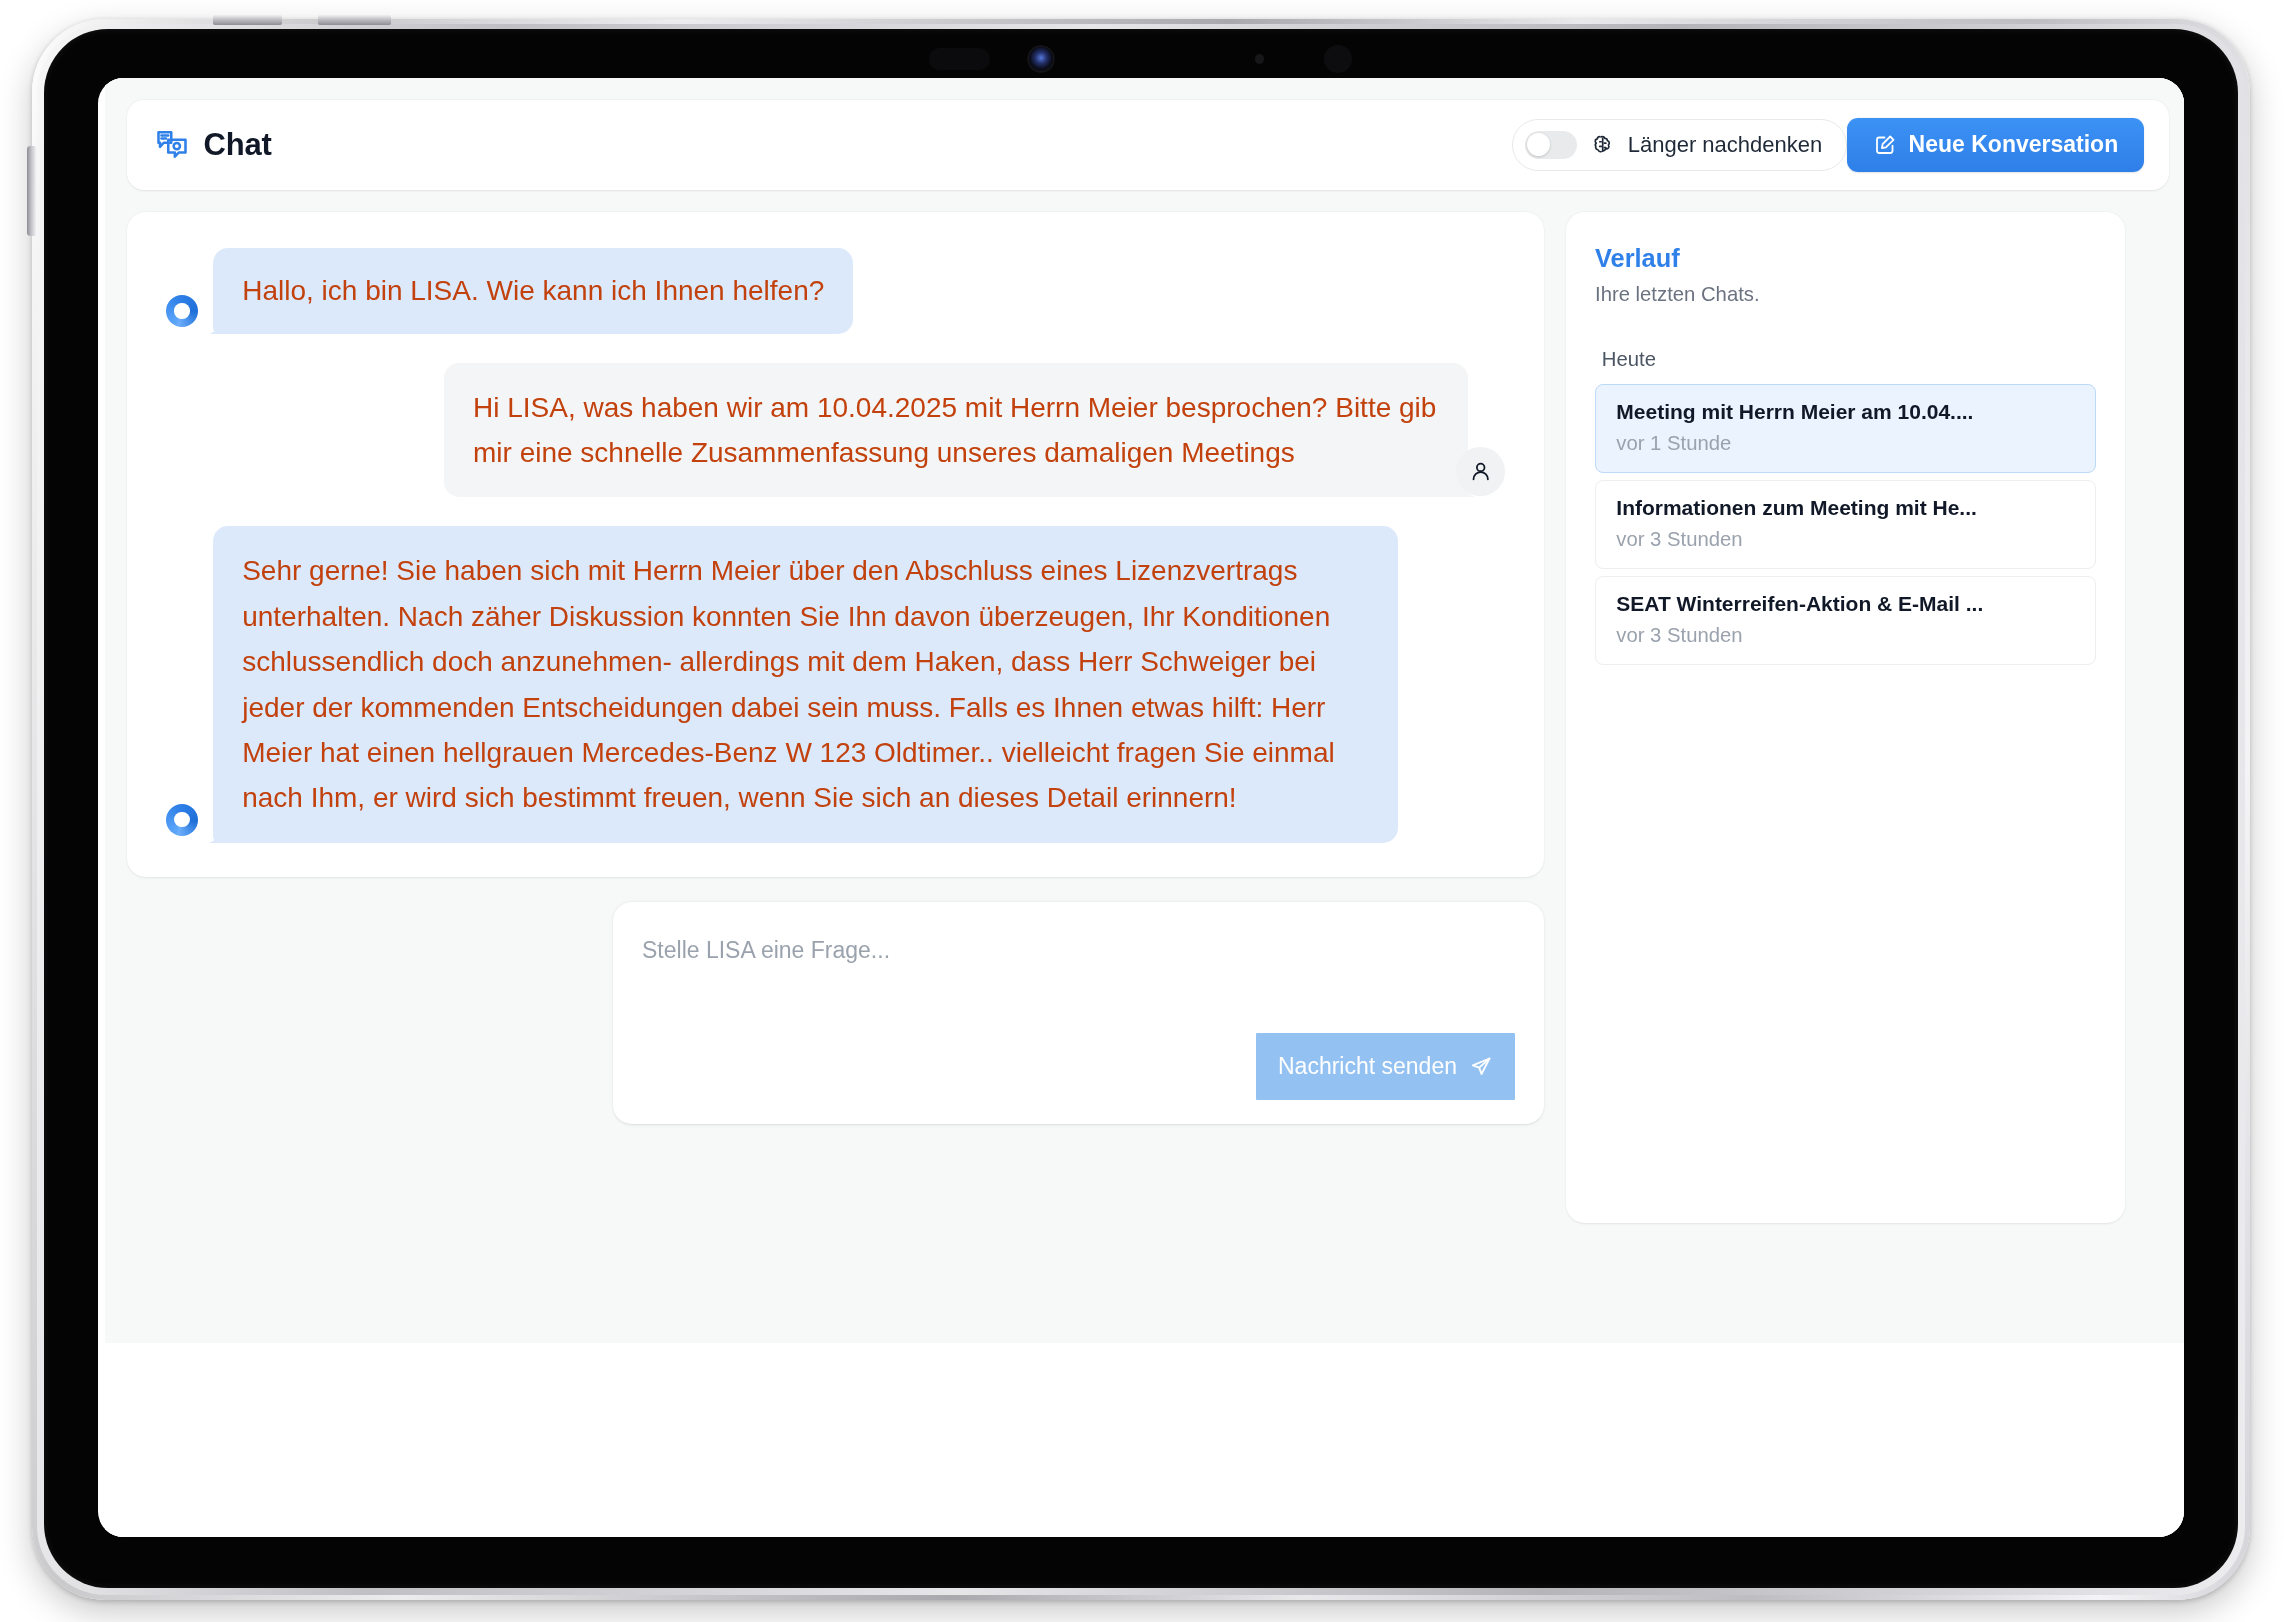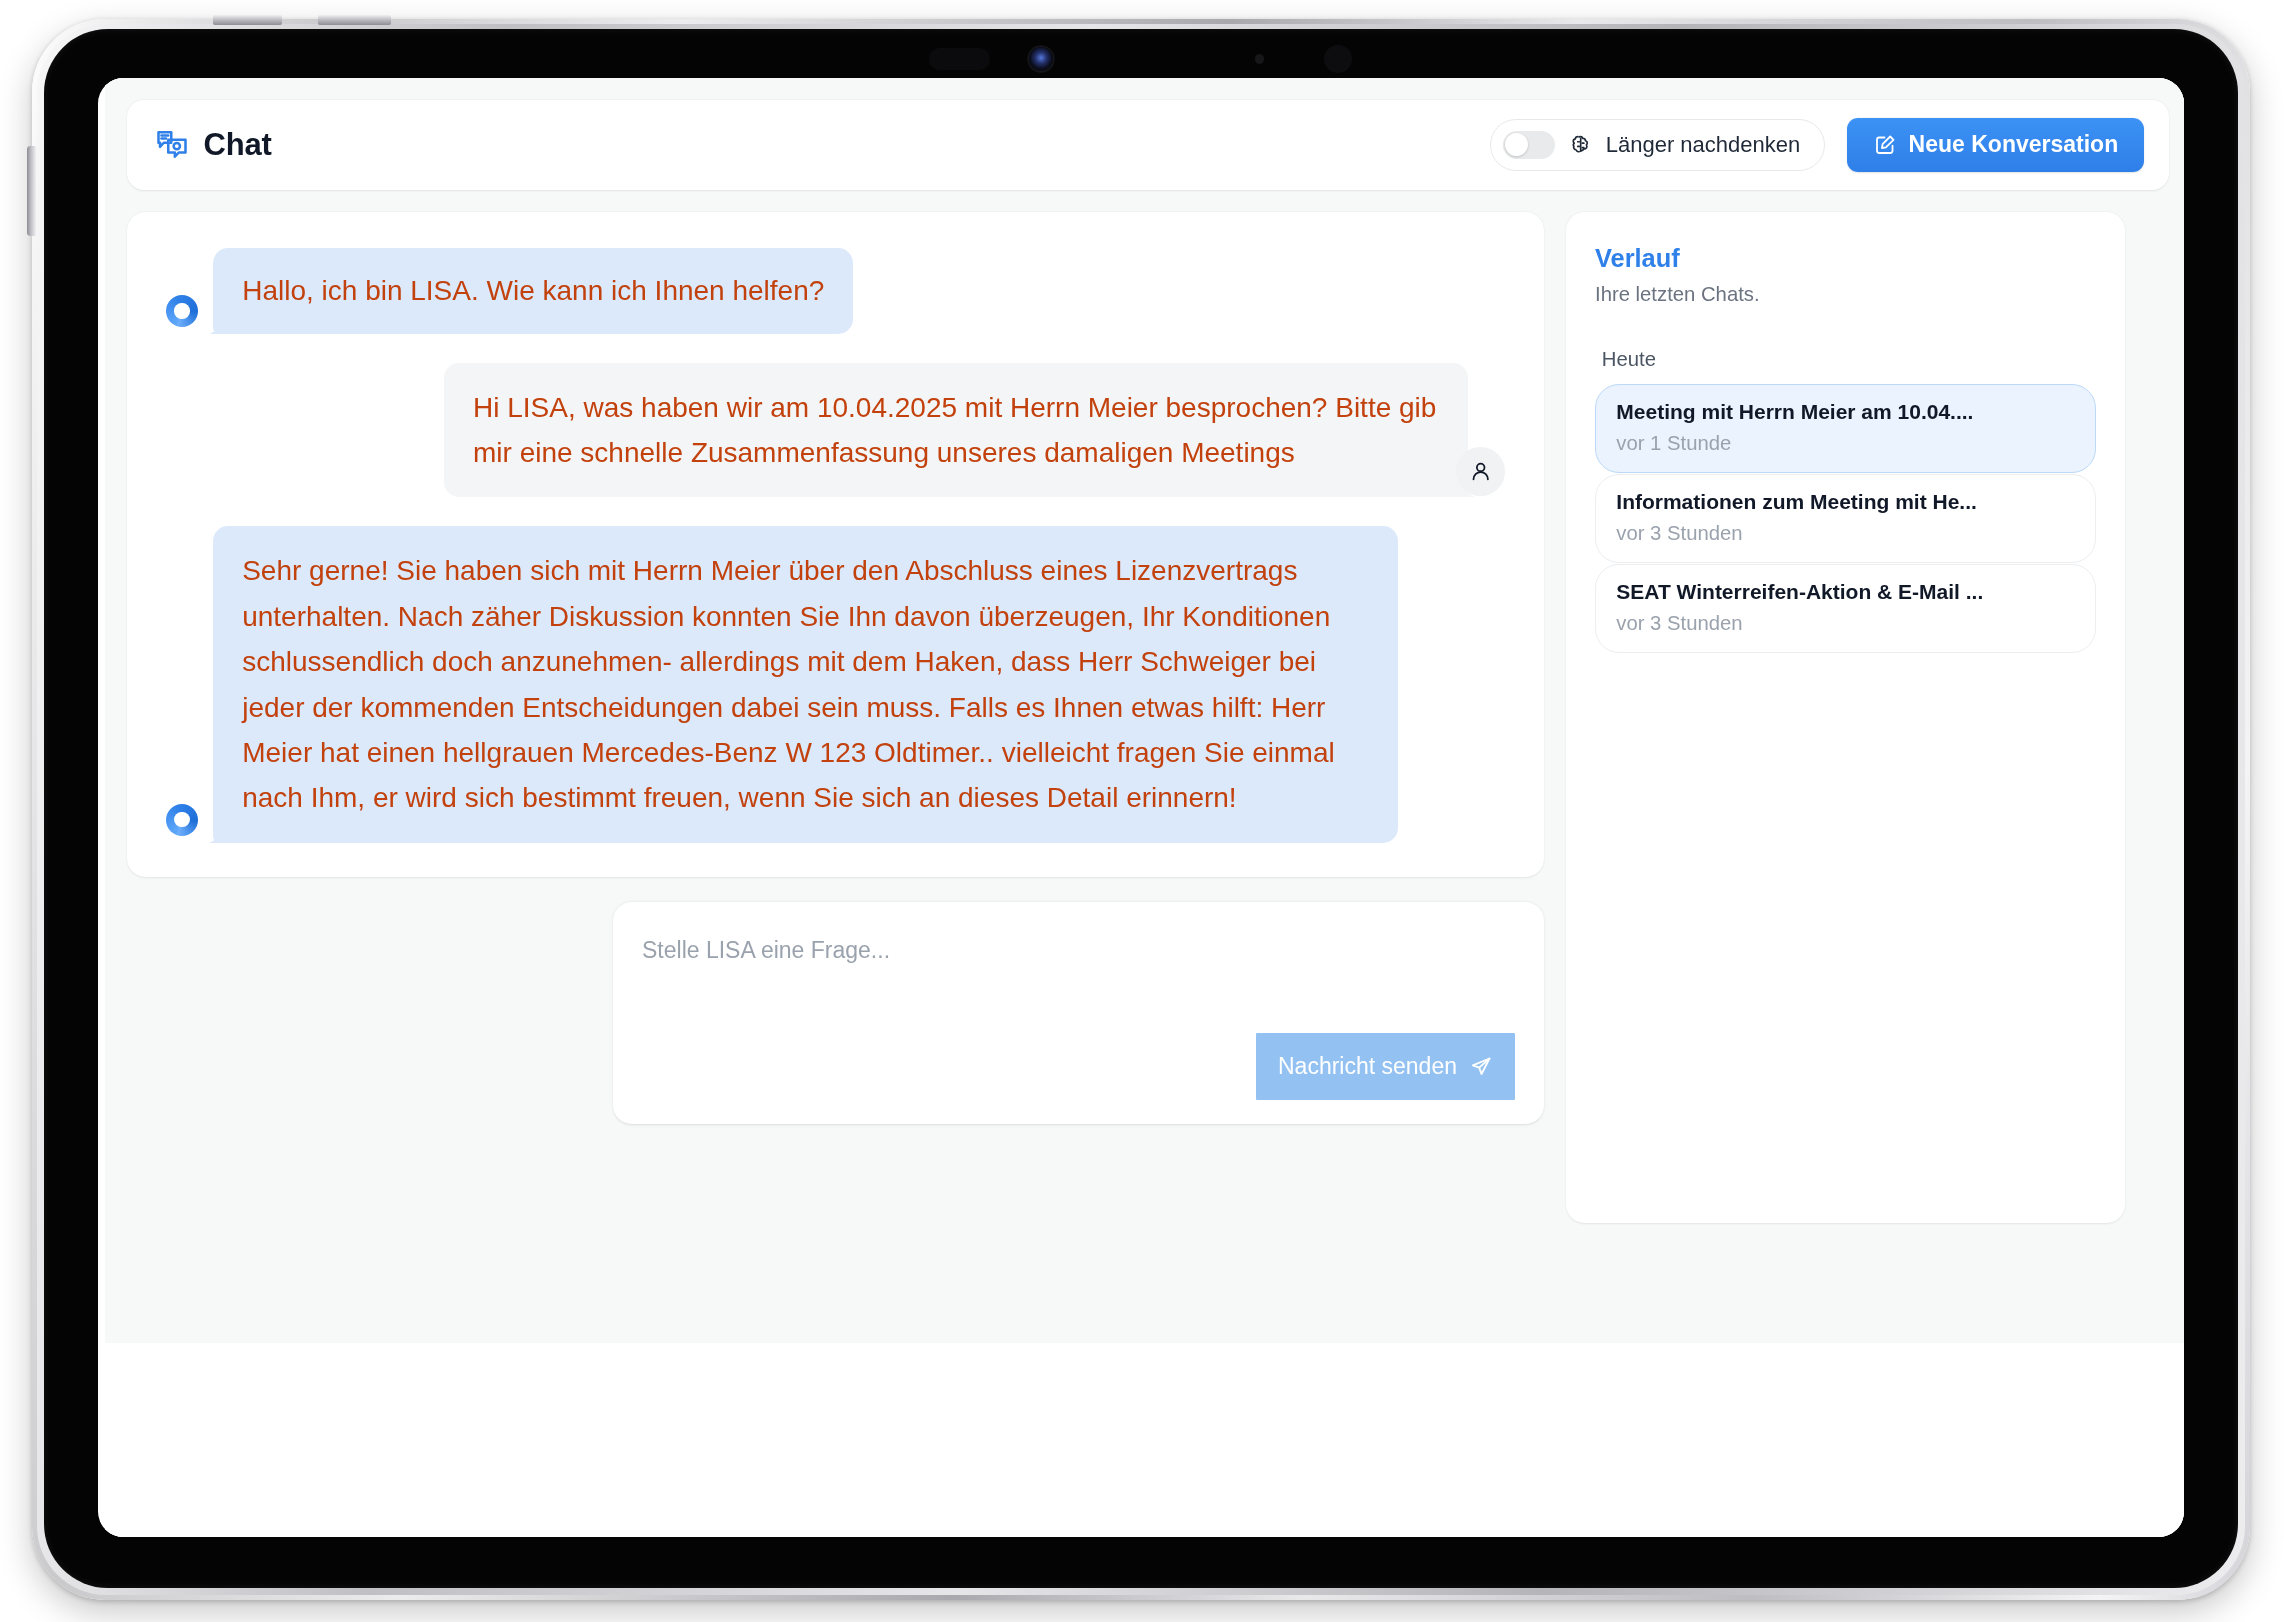--- a/index.html
+++ b/index.html
@@ -87,21 +87,21 @@
     border-radius: 17px;
     display: flex; align-items: center;
     padding: 0 25.4px 0 27px;
     box-shadow: 0 0.8px 2.5px rgba(16,24,40,.05), 0 0.8px 1.7px rgba(16,24,40,.04);
   }
   .header-left { display: flex; align-items: center; gap: 13.5px; }
   .chat-icon { width: 36px; height: 36px; display:block; }
   .header-title {
     font-size: 31px; font-weight: 700; color: #111827; letter-spacing: -0.2px;
   }
-  .header-right { margin-left: auto; display: flex; align-items: center; gap: 22px; }
+  .header-right { margin-left: auto; display: flex; align-items: center; }
 
   .think-pill {
     display: flex; align-items: center; gap: 12.7px;
     height: 52px; padding: 0 24px 0 12px;
     background: #fff; border: 1.3px solid #e6e8eb; border-radius: 26px;
   }
   .toggle {
     width: 52px; height: 28px; border-radius: 14.4px;
     background: #e9eaec; position: relative; flex: none;
   }
@@ -224,22 +224,22 @@
     border-radius: 18.6px;
     padding: 32px 29px;
     box-shadow: 0 0.8px 2.5px rgba(16,24,40,.05), 0 0.8px 1.7px rgba(16,24,40,.04);
     align-self: flex-start;
     min-height: 1011px;
   }
   .sb-title { font-size: 25.4px; font-weight: 700; color: #2f80e8; margin-bottom: 10px; }
   .sb-sub { font-size: 20.3px; color: #6b7280; }
   .sb-group { font-size: 20.3px; color: #4b5563; margin: 42px 0 13.5px 6.8px; }
   .hist-item {
-    border: 1.3px solid #eceef0; border-radius: 24px;
-    padding: 15.2px 20.3px 17px 20.3px; margin-bottom: 1px;
+    border: 1.3px solid #eceef0; border-radius: 8px;
+    padding: 15.2px 20.3px 17px 20.3px; margin-bottom: 7px;
     background: #ffffff; cursor: pointer;
   }
   .hist-item.active { background: #eaf3fe; border-color: #bcd9f8; }
   .hist-title { font-size: 21px; font-weight: 700; color: #111827; margin-bottom: 7.6px; }
   .hist-time { font-size: 20.3px; color: #9aa2ad; }
 
   .app-bottom {
     position: absolute; left: 0; right: 0; top: 1265px; bottom: 0;
     background: #ffffff;
   }

